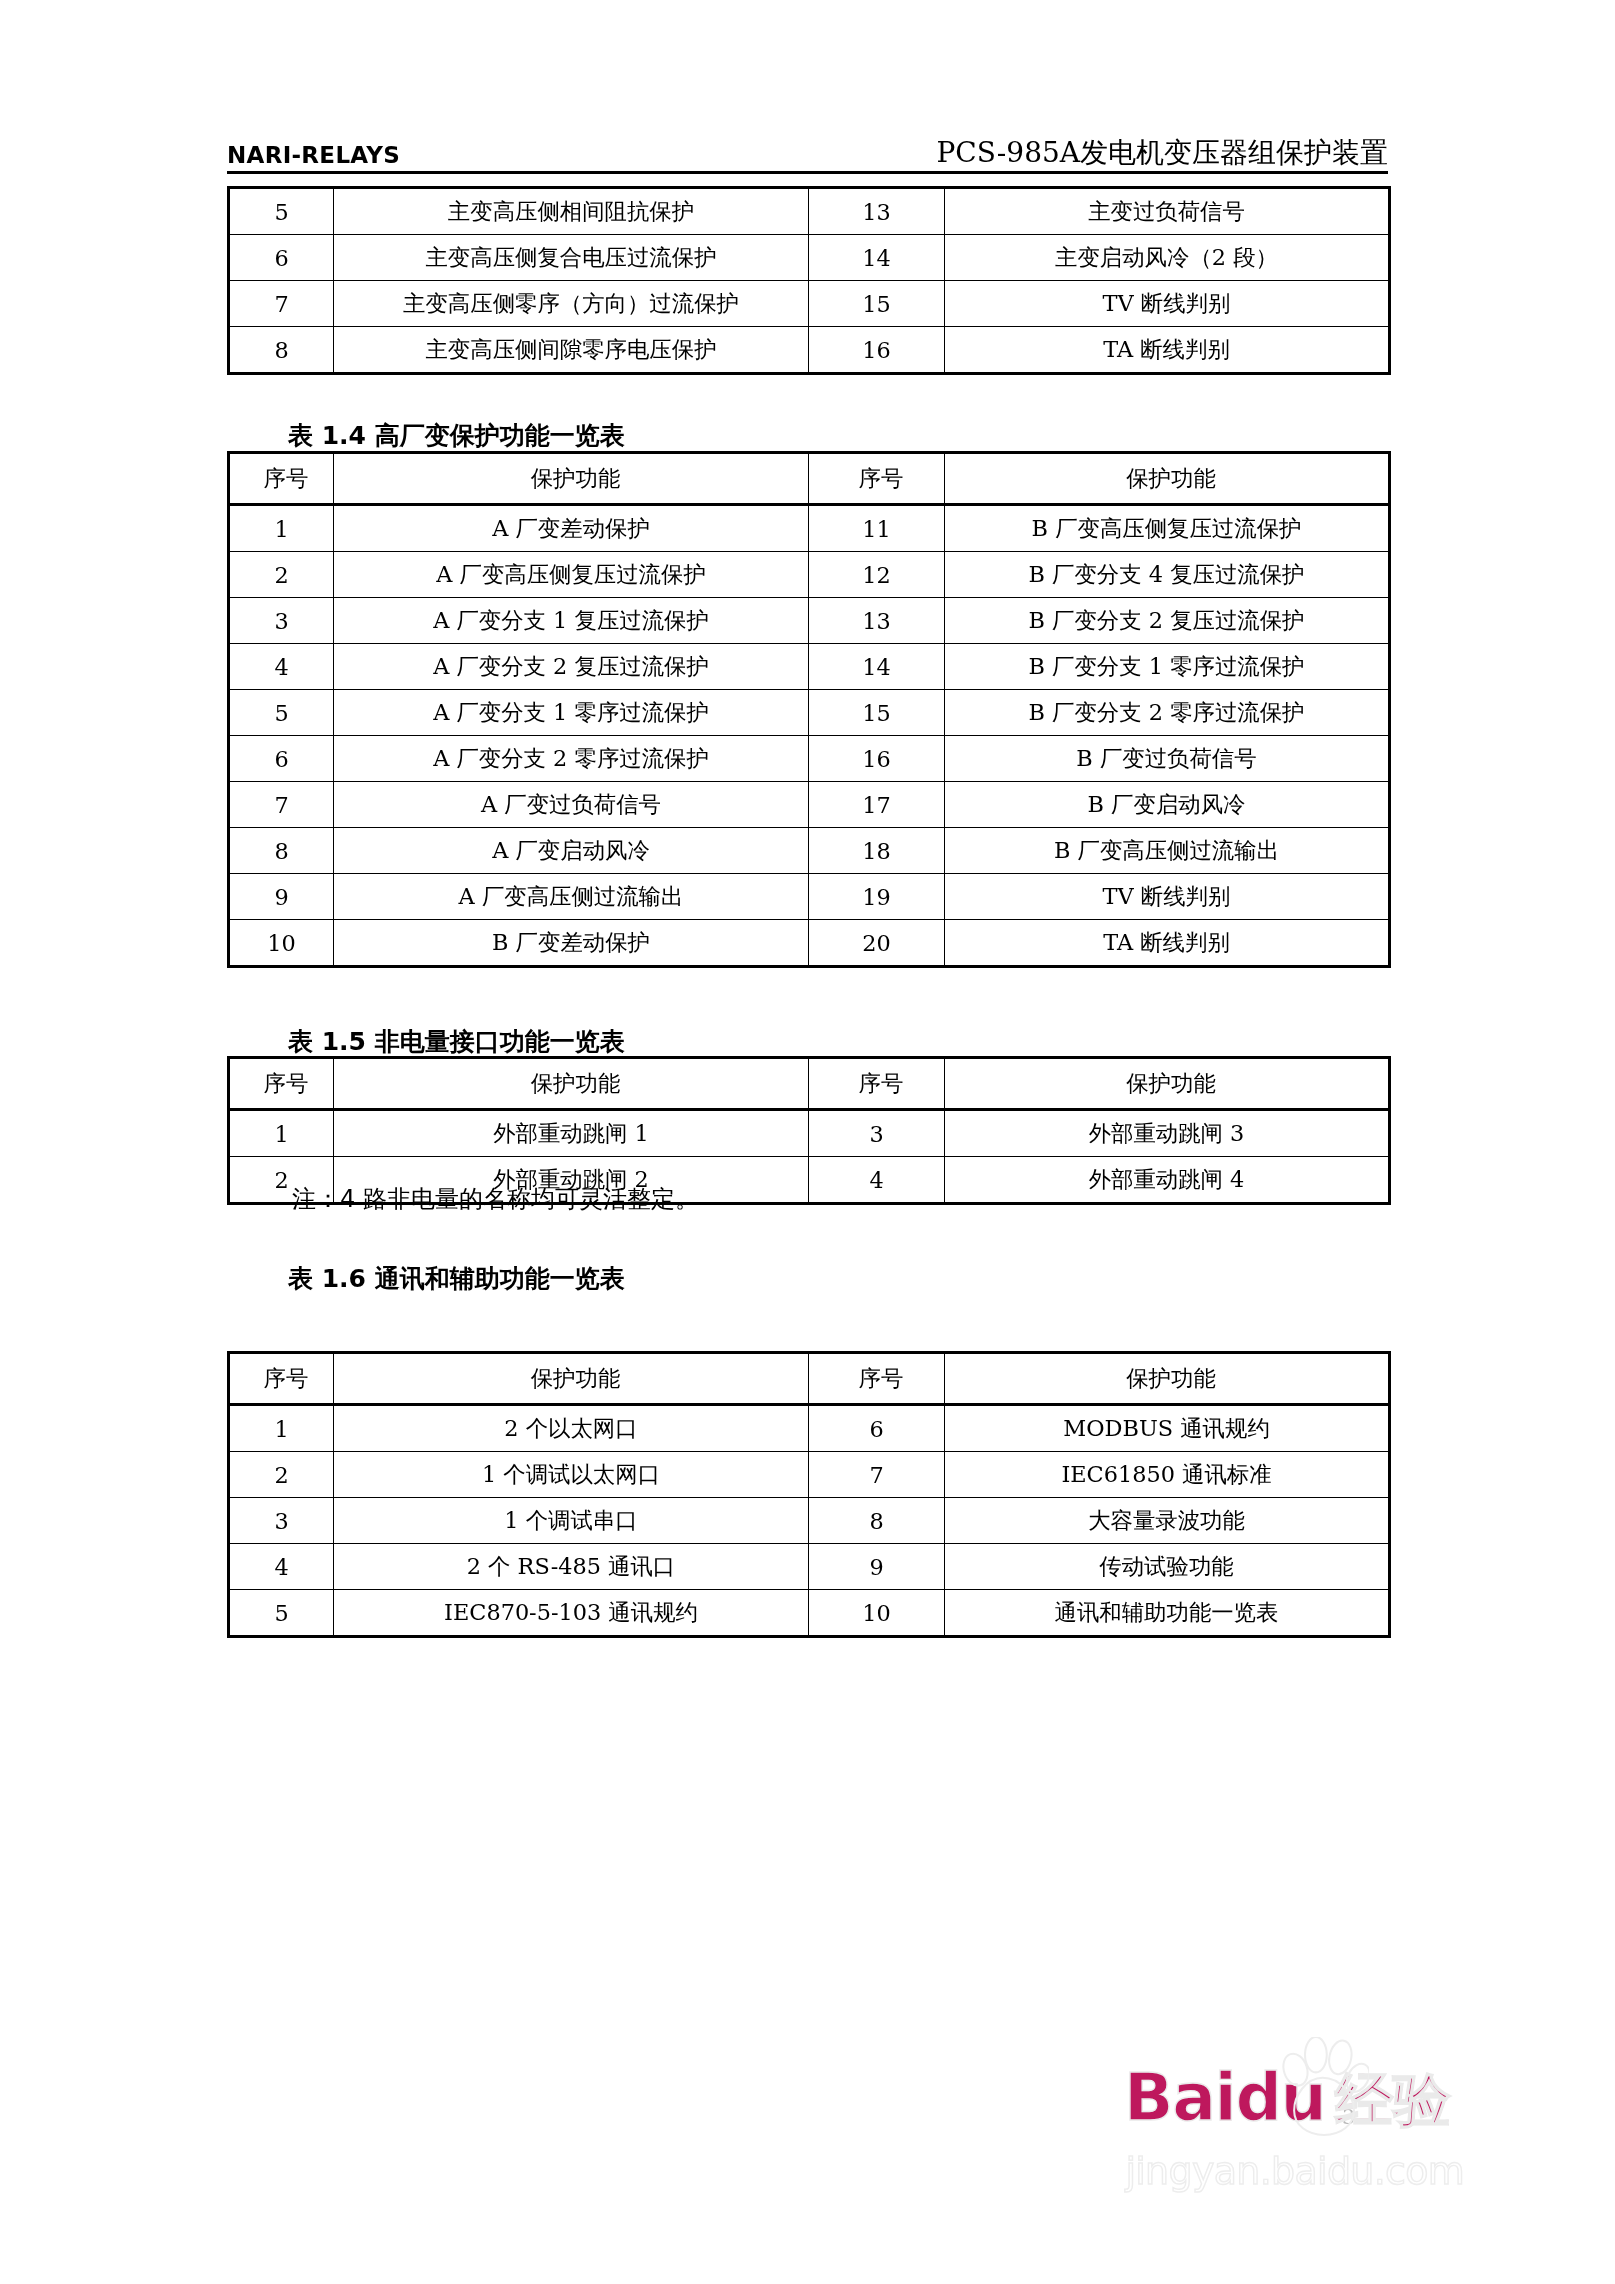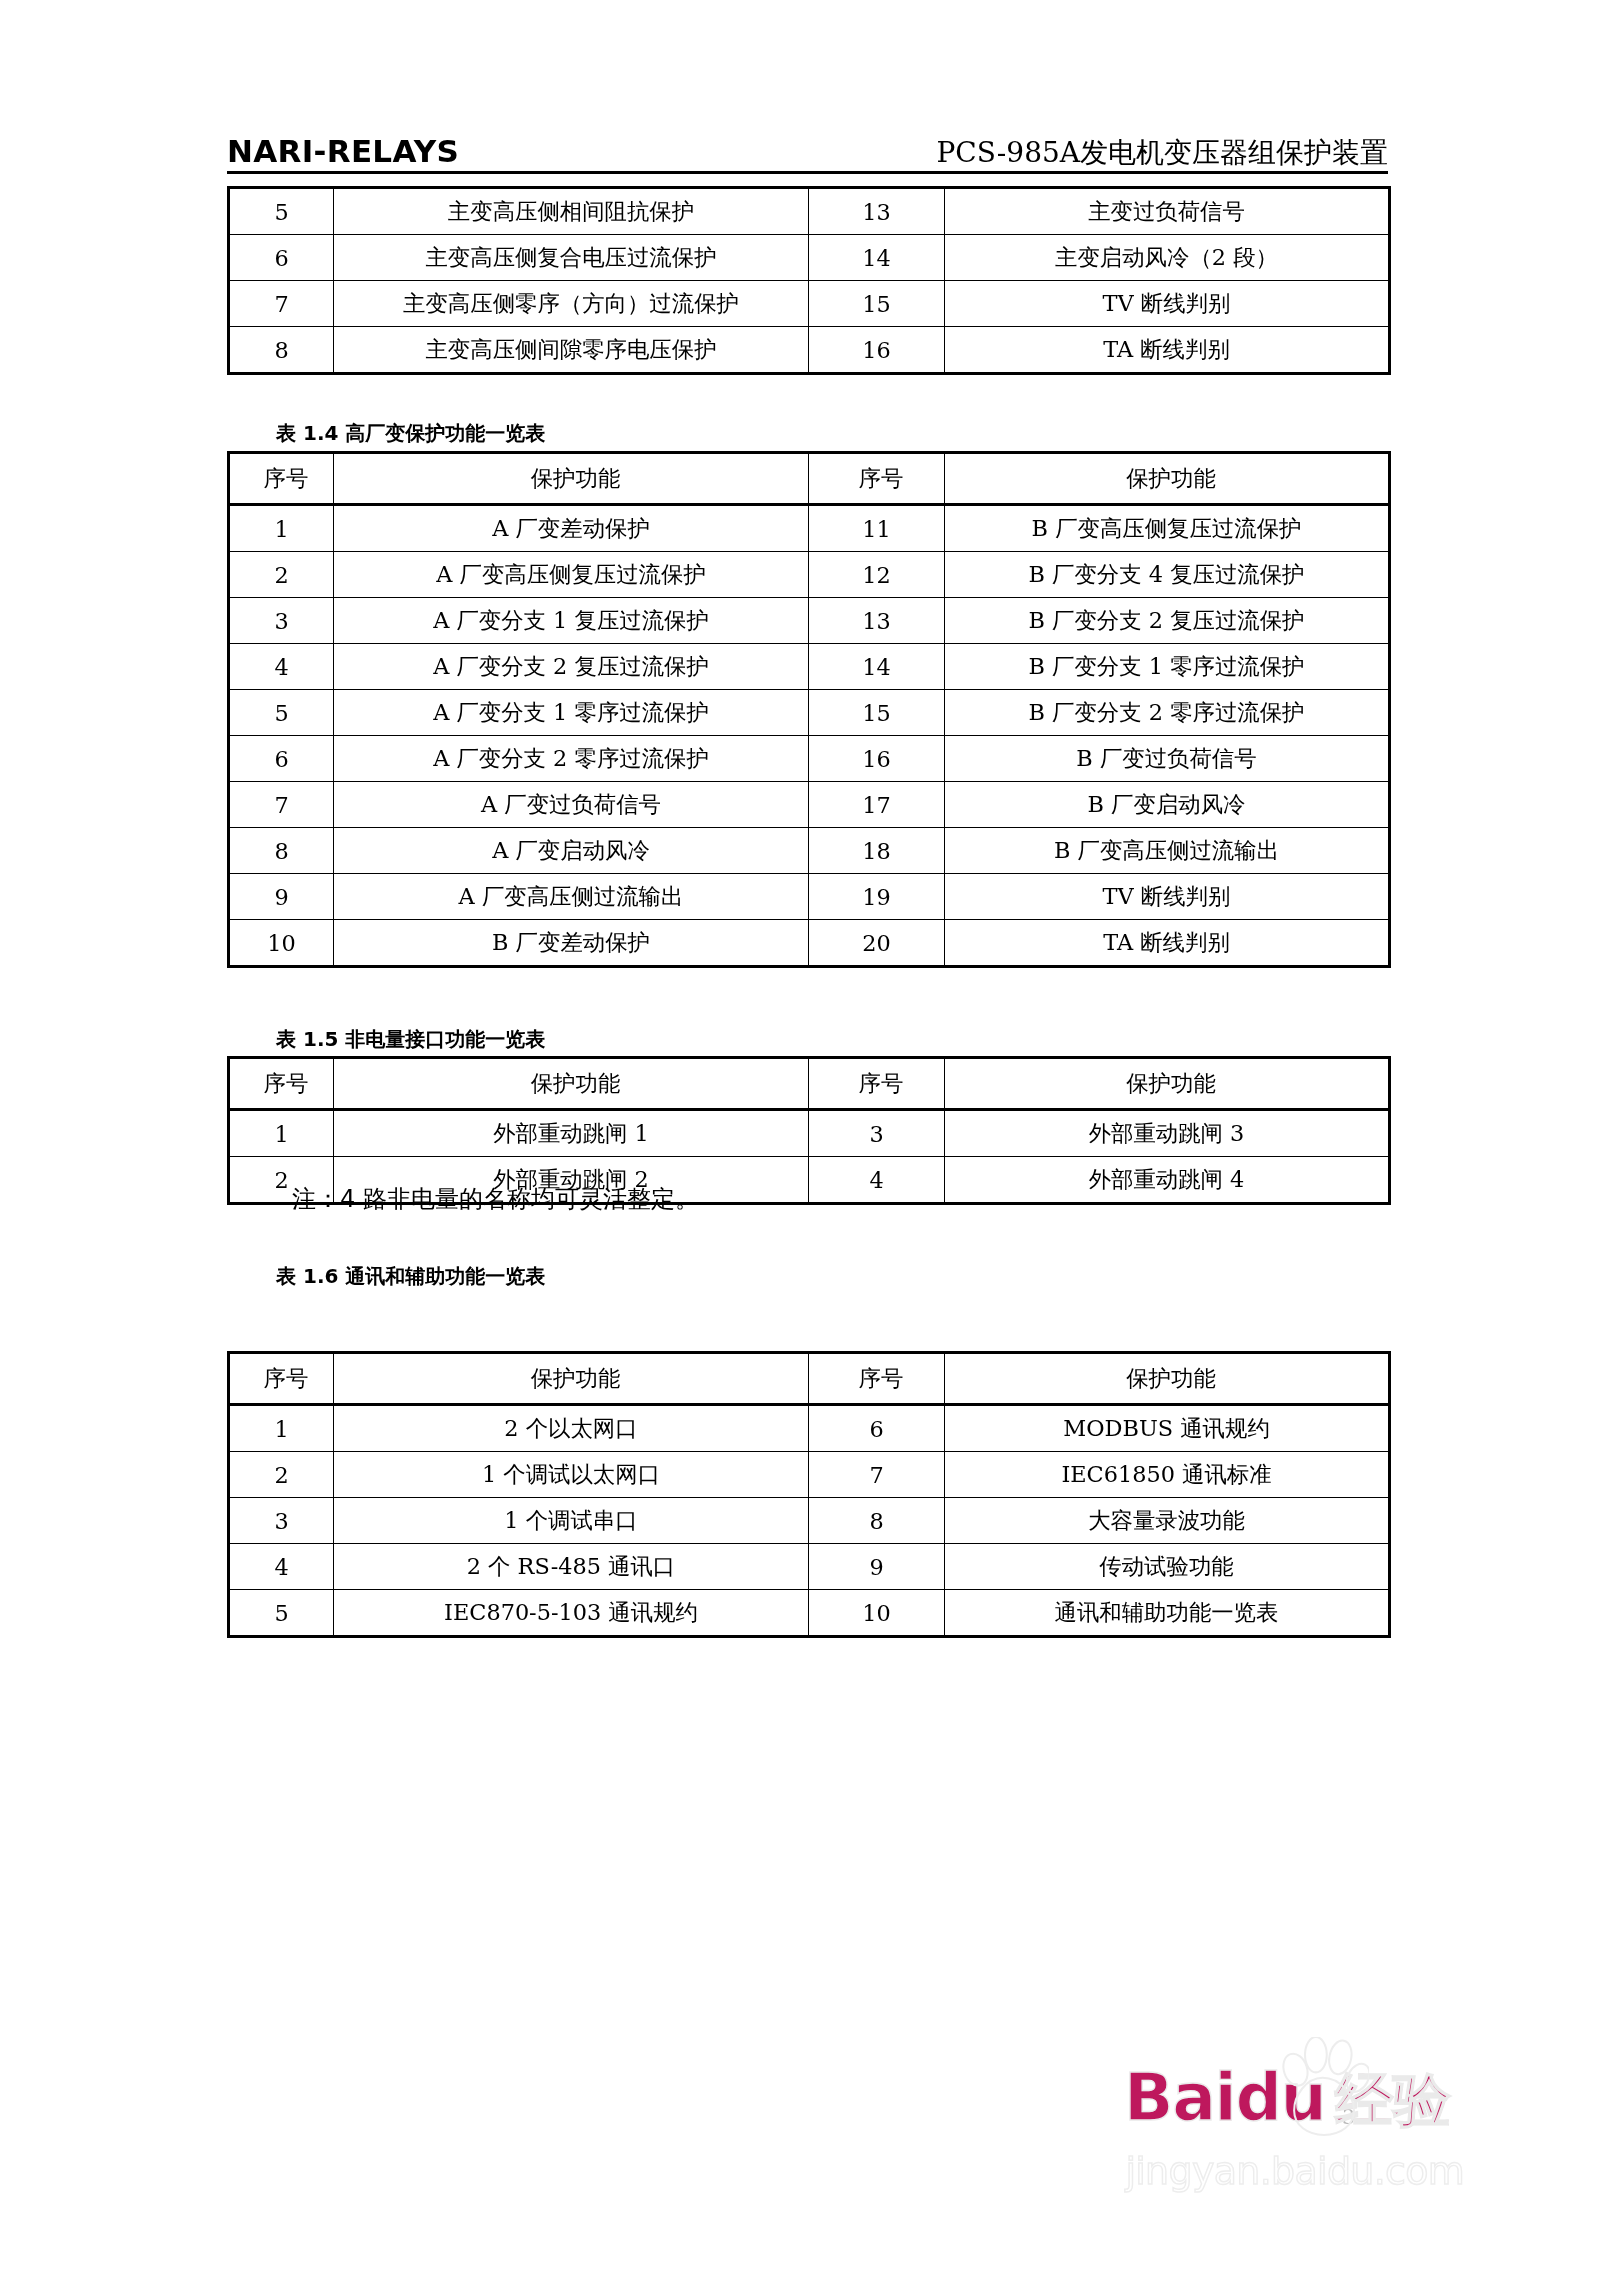--- a/index.html
+++ b/index.html
@@ -31,21 +31,21 @@
     top: 109px;
     width: 1161px;
     height: 58px;
     display: flex;
     align-items: flex-end;
     justify-content: space-between;
   }
   .brand {
     font-family: "DejaVu Sans", "Liberation Sans", sans-serif;
     font-weight: bold;
-    font-size: 31px;
+    font-size: 23px;
     letter-spacing: 0.3px;
     line-height: 1;
     white-space: nowrap;
   }
   .doc-title {
     font-family: "DejaVu Serif", "Liberation Serif", serif;
     font-size: 28px;
     line-height: 1;
     white-space: nowrap;
   }
@@ -95,24 +95,24 @@
 
   
   #table-main-continued { top: 186px; }
   #table-hv-aux         { top: 451px; }
   #table-nonelectric    { top: 1056px; }
   #table-comm           { top: 1351px; }
 
   
   .caption {
     position: absolute;
-    left: 276px;
+    left: 288px;
     font-family: "DejaVu Sans", "Liberation Sans", sans-serif;
     font-weight: bold;
-    font-size: 20px;
+    font-size: 25px;
     line-height: 1;
     white-space: nowrap;
   }
   #caption-1-4 { top: 423px; }
   #caption-1-5 { top: 1029px; }
   #caption-1-6 { top: 1266px; }
 
   .note {
     position: absolute;
     left: 292px;

